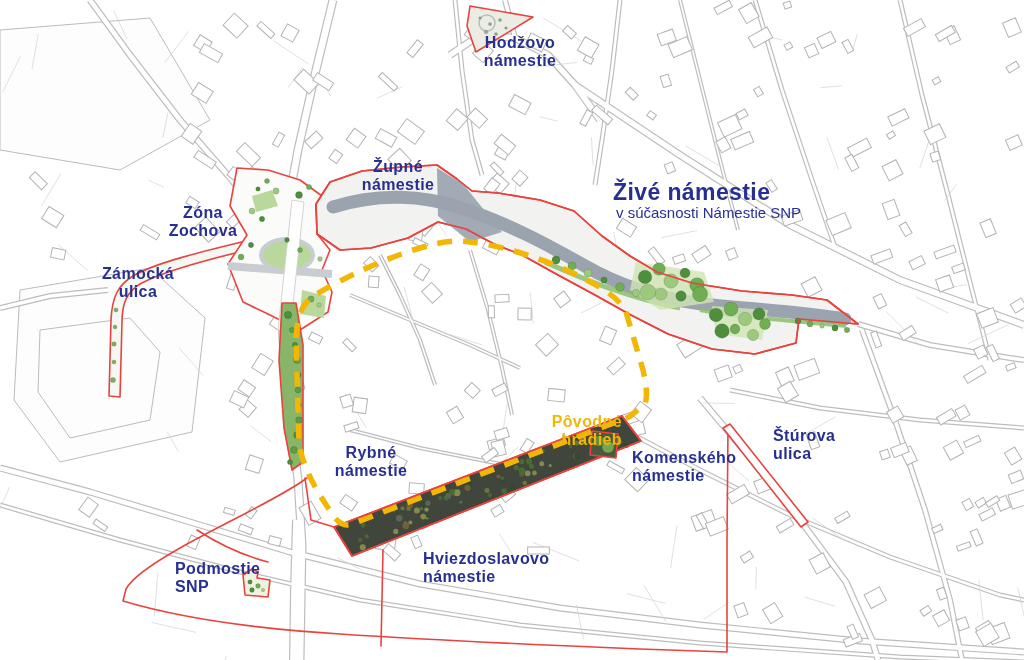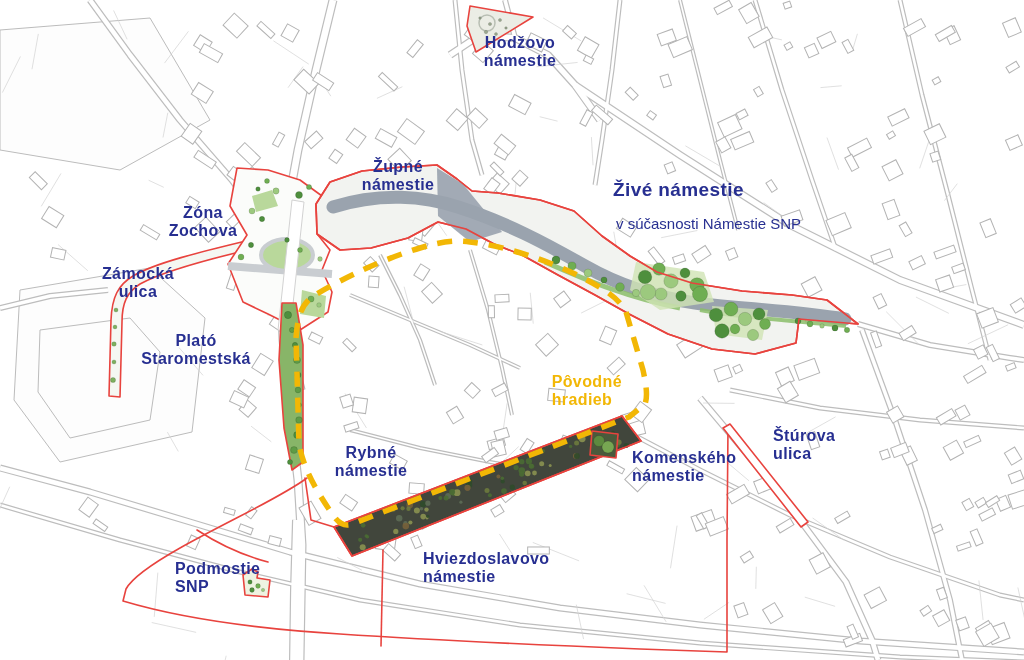--- a/index.html
+++ b/index.html
@@ -11,22 +11,22 @@
   html,body{margin:0;padding:0;background:#ffffff;}
   #stage{position:relative;width:1024px;height:660px;overflow:hidden;background:#ffffff;
          font-family:"Liberation Sans",sans-serif;}
   #map-svg{position:absolute;left:0;top:0;}
   .redline{fill:none;stroke:var(--red);stroke-width:1.6;stroke-linejoin:round;stroke-linecap:round;}
   .zonefill{stroke:var(--red);stroke-width:1.6;stroke-linejoin:round;}
   .lbl{position:absolute;font-weight:bold;color:var(--blue);font-size:16px;line-height:1.1;
        letter-spacing:.4px;white-space:nowrap;z-index:5;}
   .lbl .l{display:block;}
   .lbl.center{transform:translateX(-50%);text-align:center;}
-  .lbl.right{transform:translateX(-100%);text-align:left;}
-  .lbl .sub{display:block;font-weight:normal;font-size:15px;letter-spacing:0;margin-left:3px;margin-top:15px;}
+  .lbl.right{transform:translateX(-100%);text-align:right;margin-top:40px;}
+  .lbl .sub{display:block;font-weight:normal;font-size:15px;letter-spacing:0;margin-left:3px;margin-top:0;}
   .lbl.amber{color:var(--amber);}
 </style>
 </head>
 <body>
 
 <div id="stage">
 
   <svg id="map-svg" width="1024" height="660" viewBox="0 0 1024 660">
 
     <g id="basemap">
@@ -613,35 +613,31 @@
 
   <div class="lbl center" style="left:520px;top:34px">
     <span class="l">Hodžovo</span>
       <span class="l">námestie</span>
   </div>
   <div class="lbl center" style="left:398px;top:158px">
     <span class="l">Župné</span>
       <span class="l">námestie</span>
   </div>
   <div class="lbl" style="left:613px;top:180px">
-    <span class="l" style="font-size:19px">Živé námestie</span>
+    <span class="l" style="font-size:23px">Živé námestie</span>
     <span class="sub">v súčasnosti Námestie SNP</span>
   </div>
   <div class="lbl center" style="left:203px;top:204px">
     <span class="l">Zóna</span>
       <span class="l">Zochova</span>
   </div>
   <div class="lbl center" style="left:138px;top:265px">
     <span class="l">Zámocká</span>
       <span class="l">ulica</span>
   </div>
-  <div class="lbl center" style="left:196px;top:332px">
-    <span class="l">Plató</span>
-      <span class="l">Staromestská</span>
-  </div>
   <div class="lbl right amber" style="left:622px;top:373px">
     <span class="l">Pôvodné</span>
       <span class="l">hradieb</span>
   </div>
   <div class="lbl center" style="left:371px;top:444px">
     <span class="l">Rybné</span>
       <span class="l">námestie</span>
   </div>
   <div class="lbl" style="left:632px;top:449px">
     <span class="l">Komenského</span>

